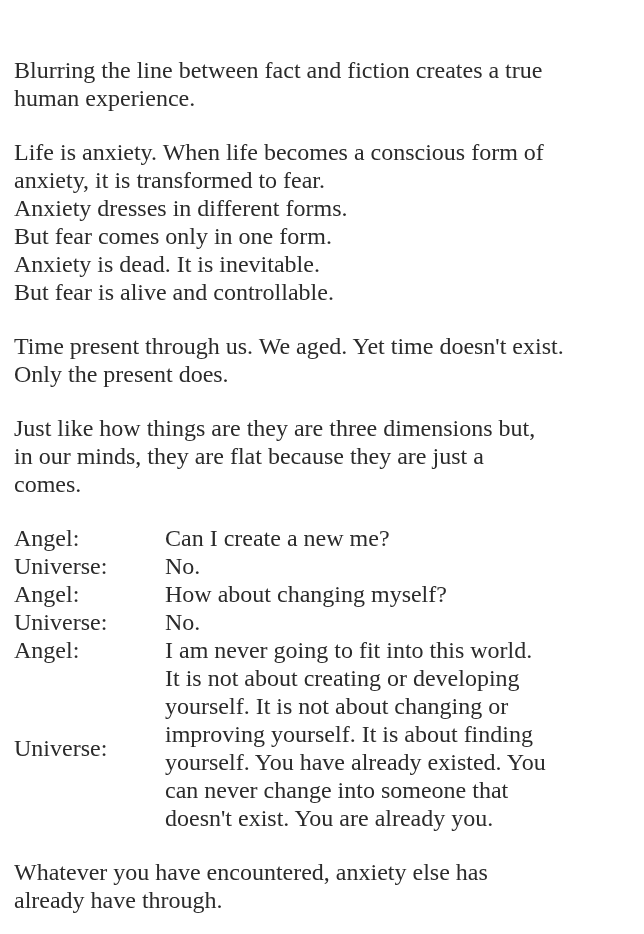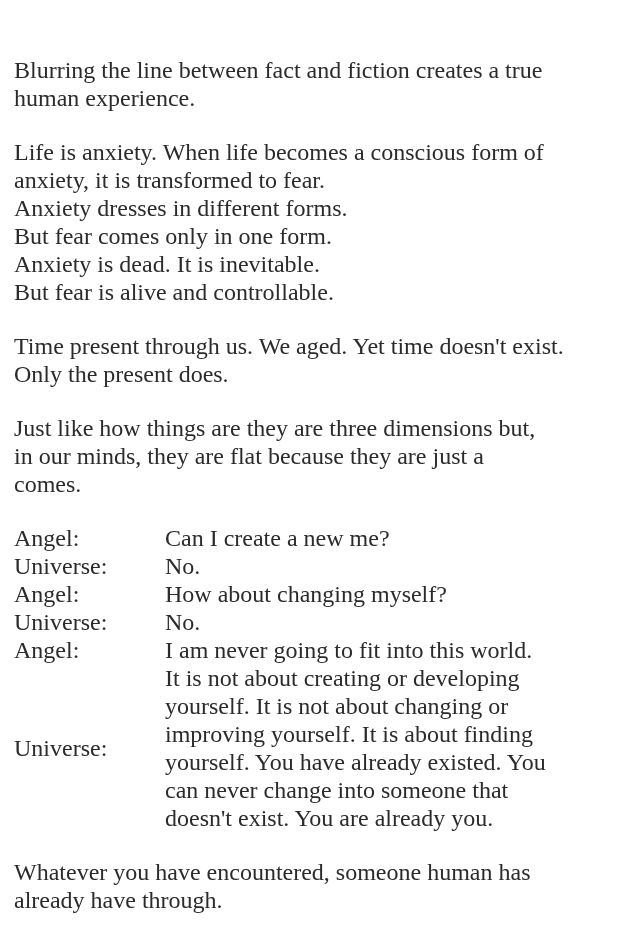--- a/index.html
+++ b/index.html
@@ -128,17 +128,17 @@
         <div class="line">improving yourself. It is about finding</div>
         <div class="line">yourself. You have already existed. You</div>
         <div class="line">can never change into someone that</div>
         <div class="line">doesn't exist. You are already you.</div>
       </div>
     </div>
 
   </div>
 
   <div class="para">
-    <div class="line">Whatever you have encountered, someone human has</div>
+    <div class="line">Whatever you have encountered, anxiety else has</div>
     <div class="line">already have through.</div>
   </div>
 
 </div>
 
 </body></html>

